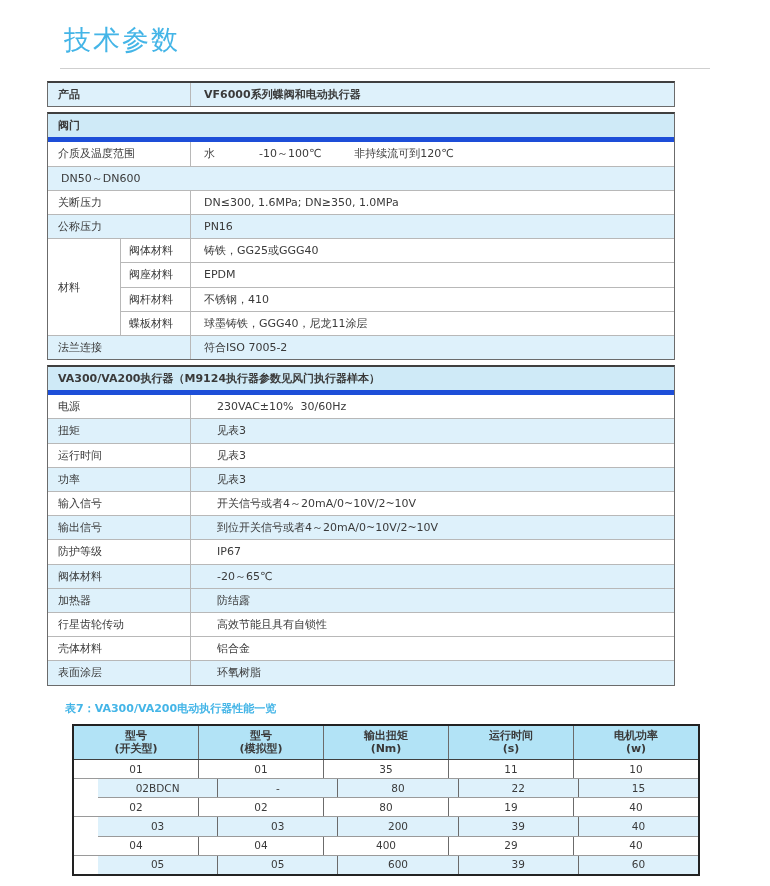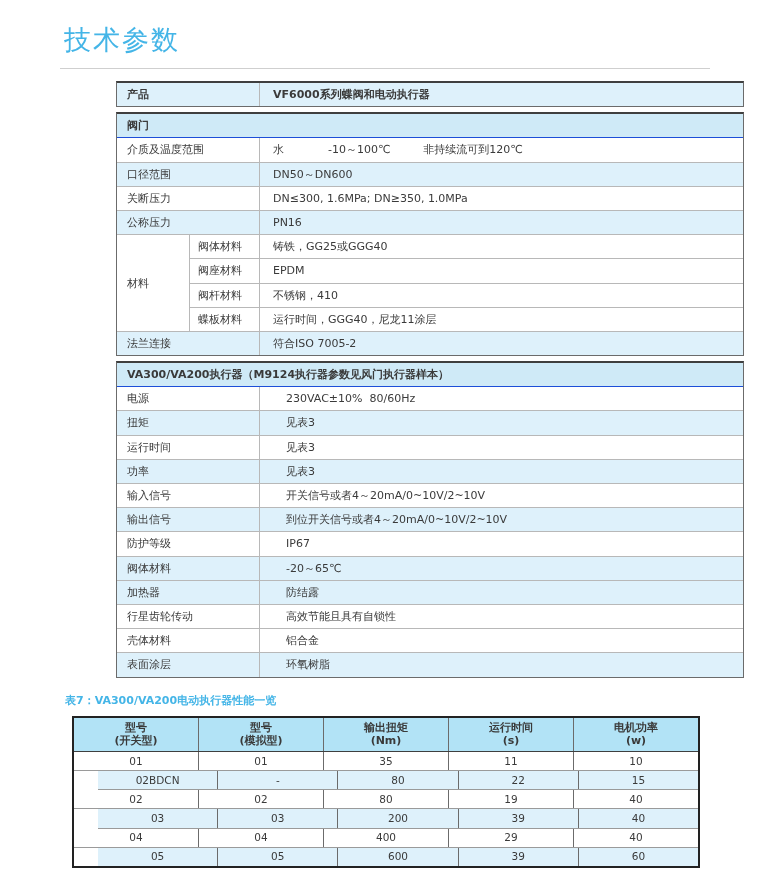--- a/index.html
+++ b/index.html
@@ -23,34 +23,34 @@
     color: var(--accent, #44b5e7);
   }
   .title-rule {
     border: none;
     border-top: 1px solid #cfcfcf;
     margin: 0 0 12px 60px;
     width: 650px;
   }
 
   
-  .spec-table { width: 628px; margin-left: 116px; }
+  .spec-table { width: 628px; margin-left: 47px; }
   .spec-section {
     border: 1px solid #6b6b6b;
     border-top: 2px solid #3f3f3f;
     margin-bottom: 5px;
   }
   .spec-section:last-child { margin-bottom: 0; }
 
   .section-header {
     background: var(--section-header, #cfeaf7);
     font-weight: bold;
     font-size: 11px;
     padding: 5px 6px 5px 10px;
-    border-bottom: 1px solid #1d4ed8;
+    border-bottom: 5px solid #1d4ed8;
     line-height: 1.2;
   }
 
   .spec-row { display: flex; border-bottom: 1px solid #b8b8b8; font-size: 11px; }
   .spec-row:last-child { border-bottom: none; }
   .spec-row.shade { background: var(--row-shade, #def1fb); }
   .spec-row.bold { font-weight: bold; }
 
   .label-cell {
     width: 143px; min-width: 143px;
@@ -138,21 +138,20 @@
           <div class="value-cell">VF6000系列蝶阀和电动执行器</div>
         </div>
       </div>
       <div class="spec-section">
         <div class="section-header">阀门</div>
         <div class="spec-row">
           <div class="label-cell">介质及温度范围</div>
           <div class="value-cell">水　　　　-10～100℃　　　非持续流可到120℃</div>
         </div>
         <div class="spec-row shade">
-          <div class="label-cell">口径范围</div>
           <div class="value-cell">DN50～DN600</div>
         </div>
         <div class="spec-row">
           <div class="label-cell">关断压力</div>
           <div class="value-cell">DN≤300, 1.6MPa; DN≥350, 1.0MPa</div>
         </div>
         <div class="spec-row shade">
           <div class="label-cell">公称压力</div>
           <div class="value-cell">PN16</div>
         </div>
@@ -166,34 +165,34 @@
             <div class="group-subrow">
               <div class="sub-label">阀座材料</div>
               <div class="sub-value">EPDM</div>
             </div>
             <div class="group-subrow">
               <div class="sub-label">阀杆材料</div>
               <div class="sub-value">不锈钢，410</div>
             </div>
             <div class="group-subrow">
               <div class="sub-label">蝶板材料</div>
-              <div class="sub-value">运行时间，GGG40，尼龙11涂层</div>
+              <div class="sub-value">球墨铸铁，GGG40，尼龙11涂层</div>
             </div>
           </div>
         </div>
         <div class="spec-row shade">
           <div class="label-cell">法兰连接</div>
           <div class="value-cell">符合ISO 7005-2</div>
         </div>
       </div>
       <div class="spec-section value-indent">
         <div class="section-header">VA300/VA200执行器（M9124执行器参数见风门执行器样本）</div>
         <div class="spec-row">
           <div class="label-cell">电源</div>
-          <div class="value-cell">230VAC±10%  80/60Hz</div>
+          <div class="value-cell">230VAC±10%  30/60Hz</div>
         </div>
         <div class="spec-row shade">
           <div class="label-cell">扭矩</div>
           <div class="value-cell">见表3</div>
         </div>
         <div class="spec-row">
           <div class="label-cell">运行时间</div>
           <div class="value-cell">见表3</div>
         </div>
         <div class="spec-row shade">

